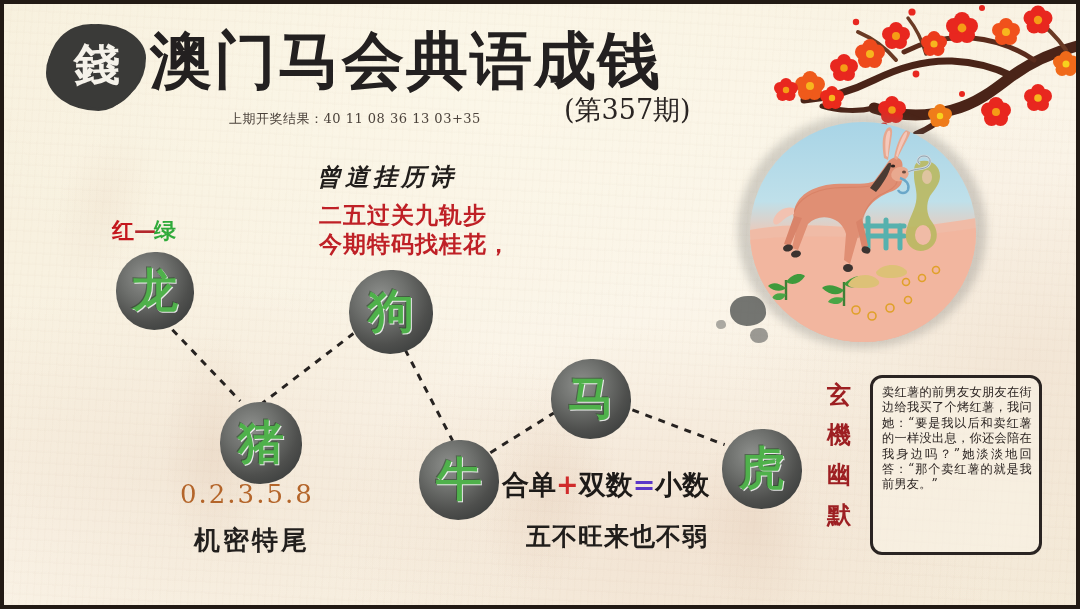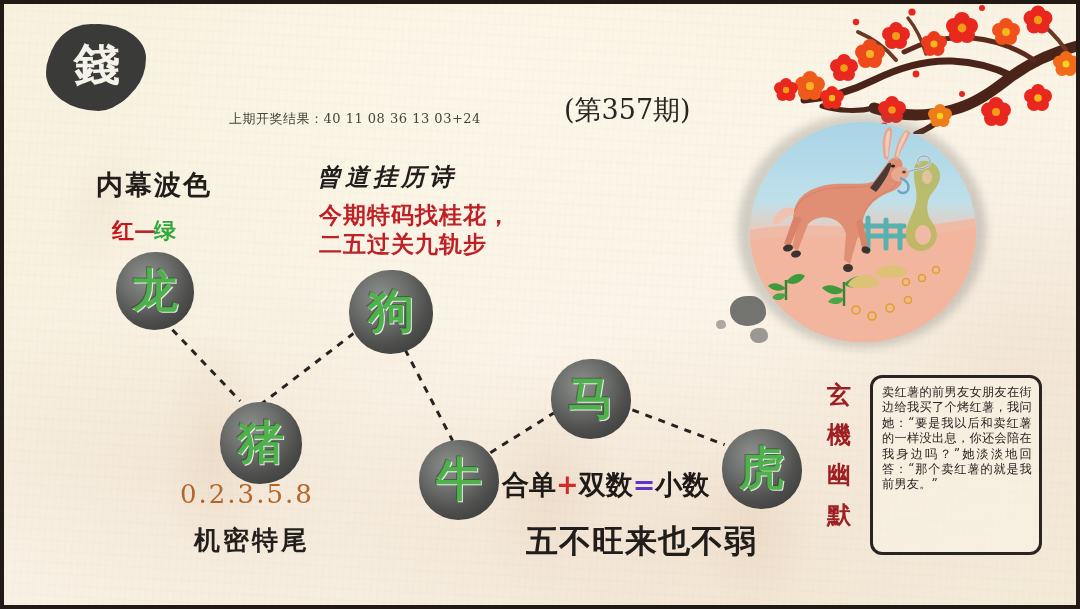--- a/index.html
+++ b/index.html
@@ -228,21 +228,21 @@
     color: #1d1a18;
     font-family: "DejaVu Serif", "Liberation Serif", serif;
     white-space: nowrap;
   }
   .formula .plus { color: #d02b2b; }
   .formula .eq   { color: #5b36c8; }
   .formula-sub {
     position: absolute;
     left: 522px;
     top: 516px;
-    font-size: 32px;
+    font-size: 25px;
     font-weight: 700;
     color: #201d1b;
     font-family: "DejaVu Serif", "Liberation Serif", serif;
     letter-spacing: 1px;
     white-space: nowrap;
   }
 
   
   .art-frame {
     position: absolute;
@@ -324,22 +324,23 @@
   <div class="watermark wm-leaf" style="left:120px;top:330px;width:180px;height:230px;"></div>
   <div class="watermark wm-leaf" style="left:430px;top:380px;width:230px;height:210px;transform:rotate(12deg);"></div>
   <div class="watermark wm-leaf" style="left:640px;top:430px;width:220px;height:180px;transform:rotate(-8deg);"></div>
   <div class="watermark wm-leaf" style="left:20px;top:120px;width:160px;height:160px;transform:rotate(20deg);opacity:.18;"></div>
 
   <div class="seal">
     <div class="blob"></div>
     <div class="glyph">錢</div>
   </div>
 
+  <div class="main-title">澳门马会典语成钱</div>
   <div class="issue">(第357期)</div>
-  <div class="last-draw">上期开奖结果：40 11 08 36 13 03+24</div>
+  <div class="last-draw">上期开奖结果：40 11 08 36 13 03+35</div>
 
   <svg class="blossom-branch" viewBox="0 0 330 136">
     <g>
       <path d="M330 44 C296 50 268 62 246 78 C228 92 210 106 186 112 C160 119 132 118 108 110" stroke="#4a2418" stroke-width="11" fill="none" stroke-linecap="round"></path>
       <path d="M246 78 C230 70 208 64 186 63 C160 62 132 70 108 82 C86 93 62 100 38 102" stroke="#4a2418" stroke-width="7" fill="none" stroke-linecap="round"></path>
       <path d="M268 62 C250 50 228 42 206 40 C182 38 158 44 138 54" stroke="#5a2b1c" stroke-width="5" fill="none" stroke-linecap="round"></path>
       <path d="M186 112 C176 122 164 130 150 136" stroke="#4a2418" stroke-width="6" fill="none" stroke-linecap="round"></path>
       <path d="M108 110 C92 114 72 113 56 108" stroke="#4a2418" stroke-width="5" fill="none" stroke-linecap="round"></path>
       <path d="M130 62 C120 50 106 40 92 34" stroke="#6a3a24" stroke-width="4" fill="none" stroke-linecap="round"></path>
       <path d="M160 56 C156 42 150 30 142 20" stroke="#6a3a24" stroke-width="3.5" fill="none" stroke-linecap="round"></path>
@@ -558,29 +559,28 @@
           <circle cx="158" cy="178" r="3.5"></circle>
         </g>
       </svg>
     </div>
   </div>
 
   <div class="ink-splat" style="left:726px;top:292px;width:36px;height:30px;"></div>
   <div class="ink-splat" style="left:746px;top:324px;width:18px;height:15px;opacity:.6;"></div>
   <div class="ink-splat" style="left:712px;top:316px;width:10px;height:9px;opacity:.5;"></div>
 
-  <div class="wave-title">内幕波色</div>
   <div class="wave-value">
     <span class="red">红</span><span class="dash">—</span><span class="green">绿</span>
   </div>
 
   <div class="poem-title">曾道挂历诗</div>
   <div class="poem-body">
+    <div>二五过关九轨步</div>
     <div>今期特码找桂花，</div>
-    <div>二五过关九轨步</div>
   </div>
 
   <svg class="links" viewBox="0 0 1080 609">
     <g stroke="#262220" stroke-width="3" stroke-dasharray="7 7" fill="none" stroke-linecap="butt">
       <line x1="160" y1="318" x2="238" y2="400"></line>
       <line x1="258" y1="404" x2="352" y2="332"></line>
       <line x1="404" y1="348" x2="452" y2="440"></line>
       <line x1="490" y1="452" x2="554" y2="412"></line>
       <line x1="620" y1="404" x2="726" y2="444"></line>
     </g>

